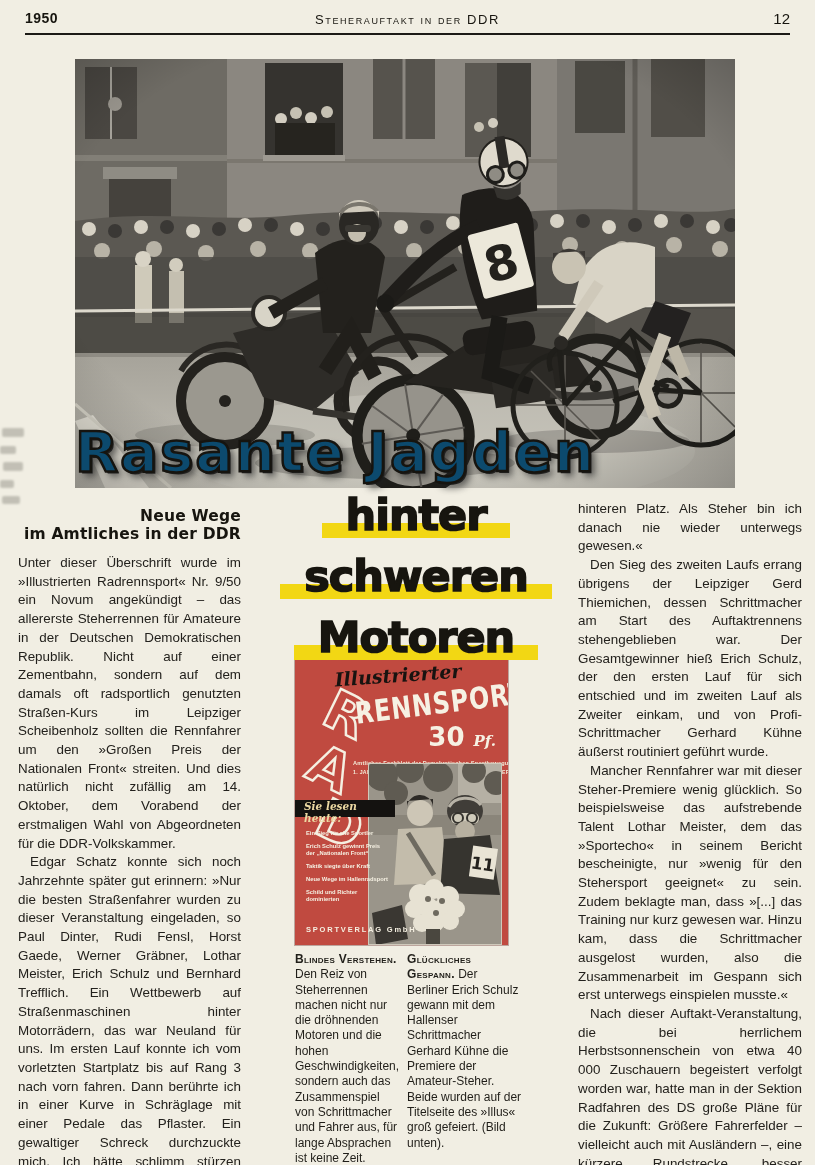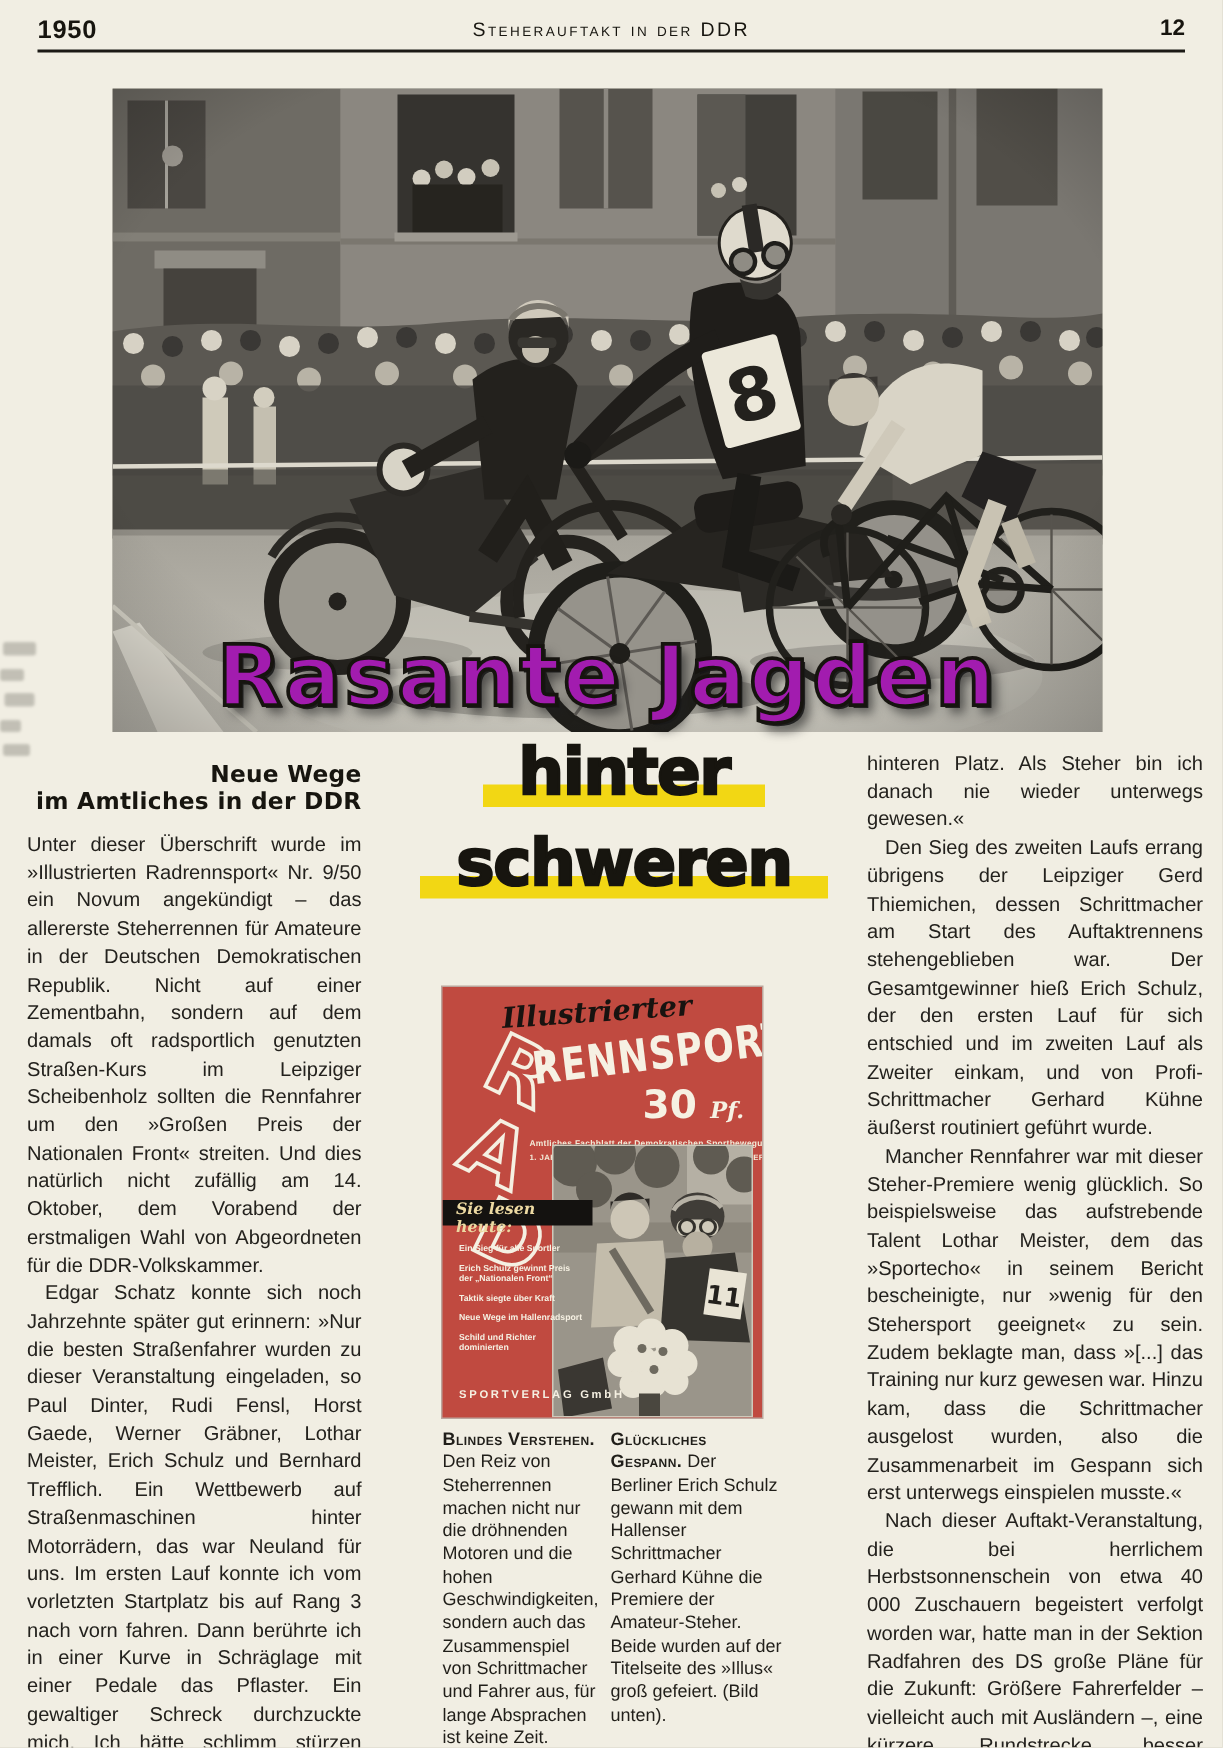--- a/index.html
+++ b/index.html
@@ -1,29 +1,29 @@
 <!DOCTYPE html>
 <html lang="de"><head>
 <meta charset="utf-8">
 <style>
   html,body{margin:0;padding:0;background:#d9d6cc;}
   .page{position:relative;width:815px;height:1165px;background:#f1eee3;overflow:hidden;
         font-family:"Liberation Sans",sans-serif;color:#23211d;}
   
-  .hdr-year{position:absolute;left:25px;top:10px;font-size:17px;font-weight:bold;letter-spacing:.5px;color:#17150f;}
+  .hdr-year{position:absolute;left:25px;top:10px;font-size:14px;font-weight:bold;letter-spacing:.5px;color:#17150f;}
   .hdr-title{position:absolute;left:0;right:0;top:12px;text-align:center;font-size:13px;
              font-variant:small-caps;letter-spacing:1.6px;color:#17150f;}
-  .hdr-page{position:absolute;right:25px;top:10px;font-size:15px;font-weight:bold;color:#17150f;}
+  .hdr-page{position:absolute;right:25px;top:10px;font-size:15px;font-weight:normal;color:#17150f;}
   .hdr-rule{position:absolute;left:25px;right:25px;top:33px;height:2px;background:#1c1a16;}
   
   .photo{position:absolute;left:75px;top:59px;width:660px;height:429px;overflow:hidden;background:#8a877f;}
   .photo svg{display:block;}
-  .photo-title{position:absolute;left:75px;width:660px;top:424px;text-align:center;z-index:5;
+  .photo-title{position:absolute;left:75px;width:660px;top:424px;text-align:left;z-index:5;
                font-family:"DejaVu Sans",sans-serif;font-weight:bold;font-size:56px;line-height:1;
-               color:#a21caf;-webkit-text-stroke:2.5px #16140f;letter-spacing:2px;
+               color:#0c4a6e;-webkit-text-stroke:2.5px #16140f;letter-spacing:2px;
                text-shadow:5px 5px 7px rgba(30,30,30,.65),2px 2px 0 rgba(20,20,20,.9);}
   
   .headline{position:absolute;left:292px;top:489px;width:248px;text-align:center;z-index:4;}
   .hl-line{height:61px;}
   .hl-word{position:relative;display:inline-block;font-family:"DejaVu Sans",sans-serif;font-weight:bold;
            font-size:43px;line-height:52px;color:#17150f;-webkit-text-stroke:1.6px #17150f;letter-spacing:-1px;}
   .hl-word::after{content:"";position:absolute;left:-24px;right:-24px;bottom:3px;height:15px;
                   background:var(--yellow,#f2d714);z-index:-1;}
   
   .col{position:absolute;font-size:13.4px;line-height:18.7px;text-align:justify;}
@@ -272,20 +272,21 @@
         <path d="M50,110 A17 17 0 0 1 82,108 L82,100 L50,102 Z" fill="#3a3733"></path>
       </g>
       <rect x="0" y="0" width="660" height="429" fill="url(#vig)"></rect>
     </svg>
   </div>
   <div class="photo-title">Rasante Jagden</div>
 
   <div class="headline">
     <div class="hl-line"><span class="hl-word">hinter</span></div>
     <div class="hl-line"><span class="hl-word">schweren</span></div>
+    <div class="hl-line"><span class="hl-word">Motoren</span></div>
   </div>
 
   <div class="col col-left">
     <h2 class="col-head"><span>Neue Wege</span><br>
       <span>im Amtliches in der DDR</span></h2>
     <p>Unter dieser Überschrift wurde im »Illustrierten Radrennsport« Nr. 9/50 ein Novum angekündigt – das allererste Steherrennen für Amateure in der Deutschen Demokratischen Republik. Nicht auf einer Zementbahn, sondern auf dem damals oft radsportlich genutzten Straßen-Kurs im Leipziger Scheibenholz sollten die Rennfahrer um den »Großen Preis der Nationalen Front« streiten. Und dies natürlich nicht zufällig am 14. Oktober, dem Vorabend der erstmaligen Wahl von Abgeordneten für die DDR-Volkskammer.</p>
     <p class="ind">Edgar Schatz konnte sich noch Jahrzehnte später gut erinnern: »Nur die besten Straßenfahrer wurden zu dieser Veranstaltung eingeladen, so Paul Dinter, Rudi Fensl, Horst Gaede, Werner Gräbner, Lothar Meister, Erich Schulz und Bernhard Trefflich. Ein Wettbewerb auf Straßenmaschinen hinter Motorrädern, das war Neuland für uns. Im ersten Lauf konnte ich vom vorletzten Startplatz bis auf Rang 3 nach vorn fahren. Dann berührte ich in einer Kurve in Schräglage mit einer Pedale das Pflaster. Ein gewaltiger Schreck durchzuckte mich. Ich hätte schlimm stürzen können. Daraufhin fuhr ich im zweiten Rennen mit weniger Risiko und belegte lediglich einen</p>
   </div>
 
   <div class="col col-right">

